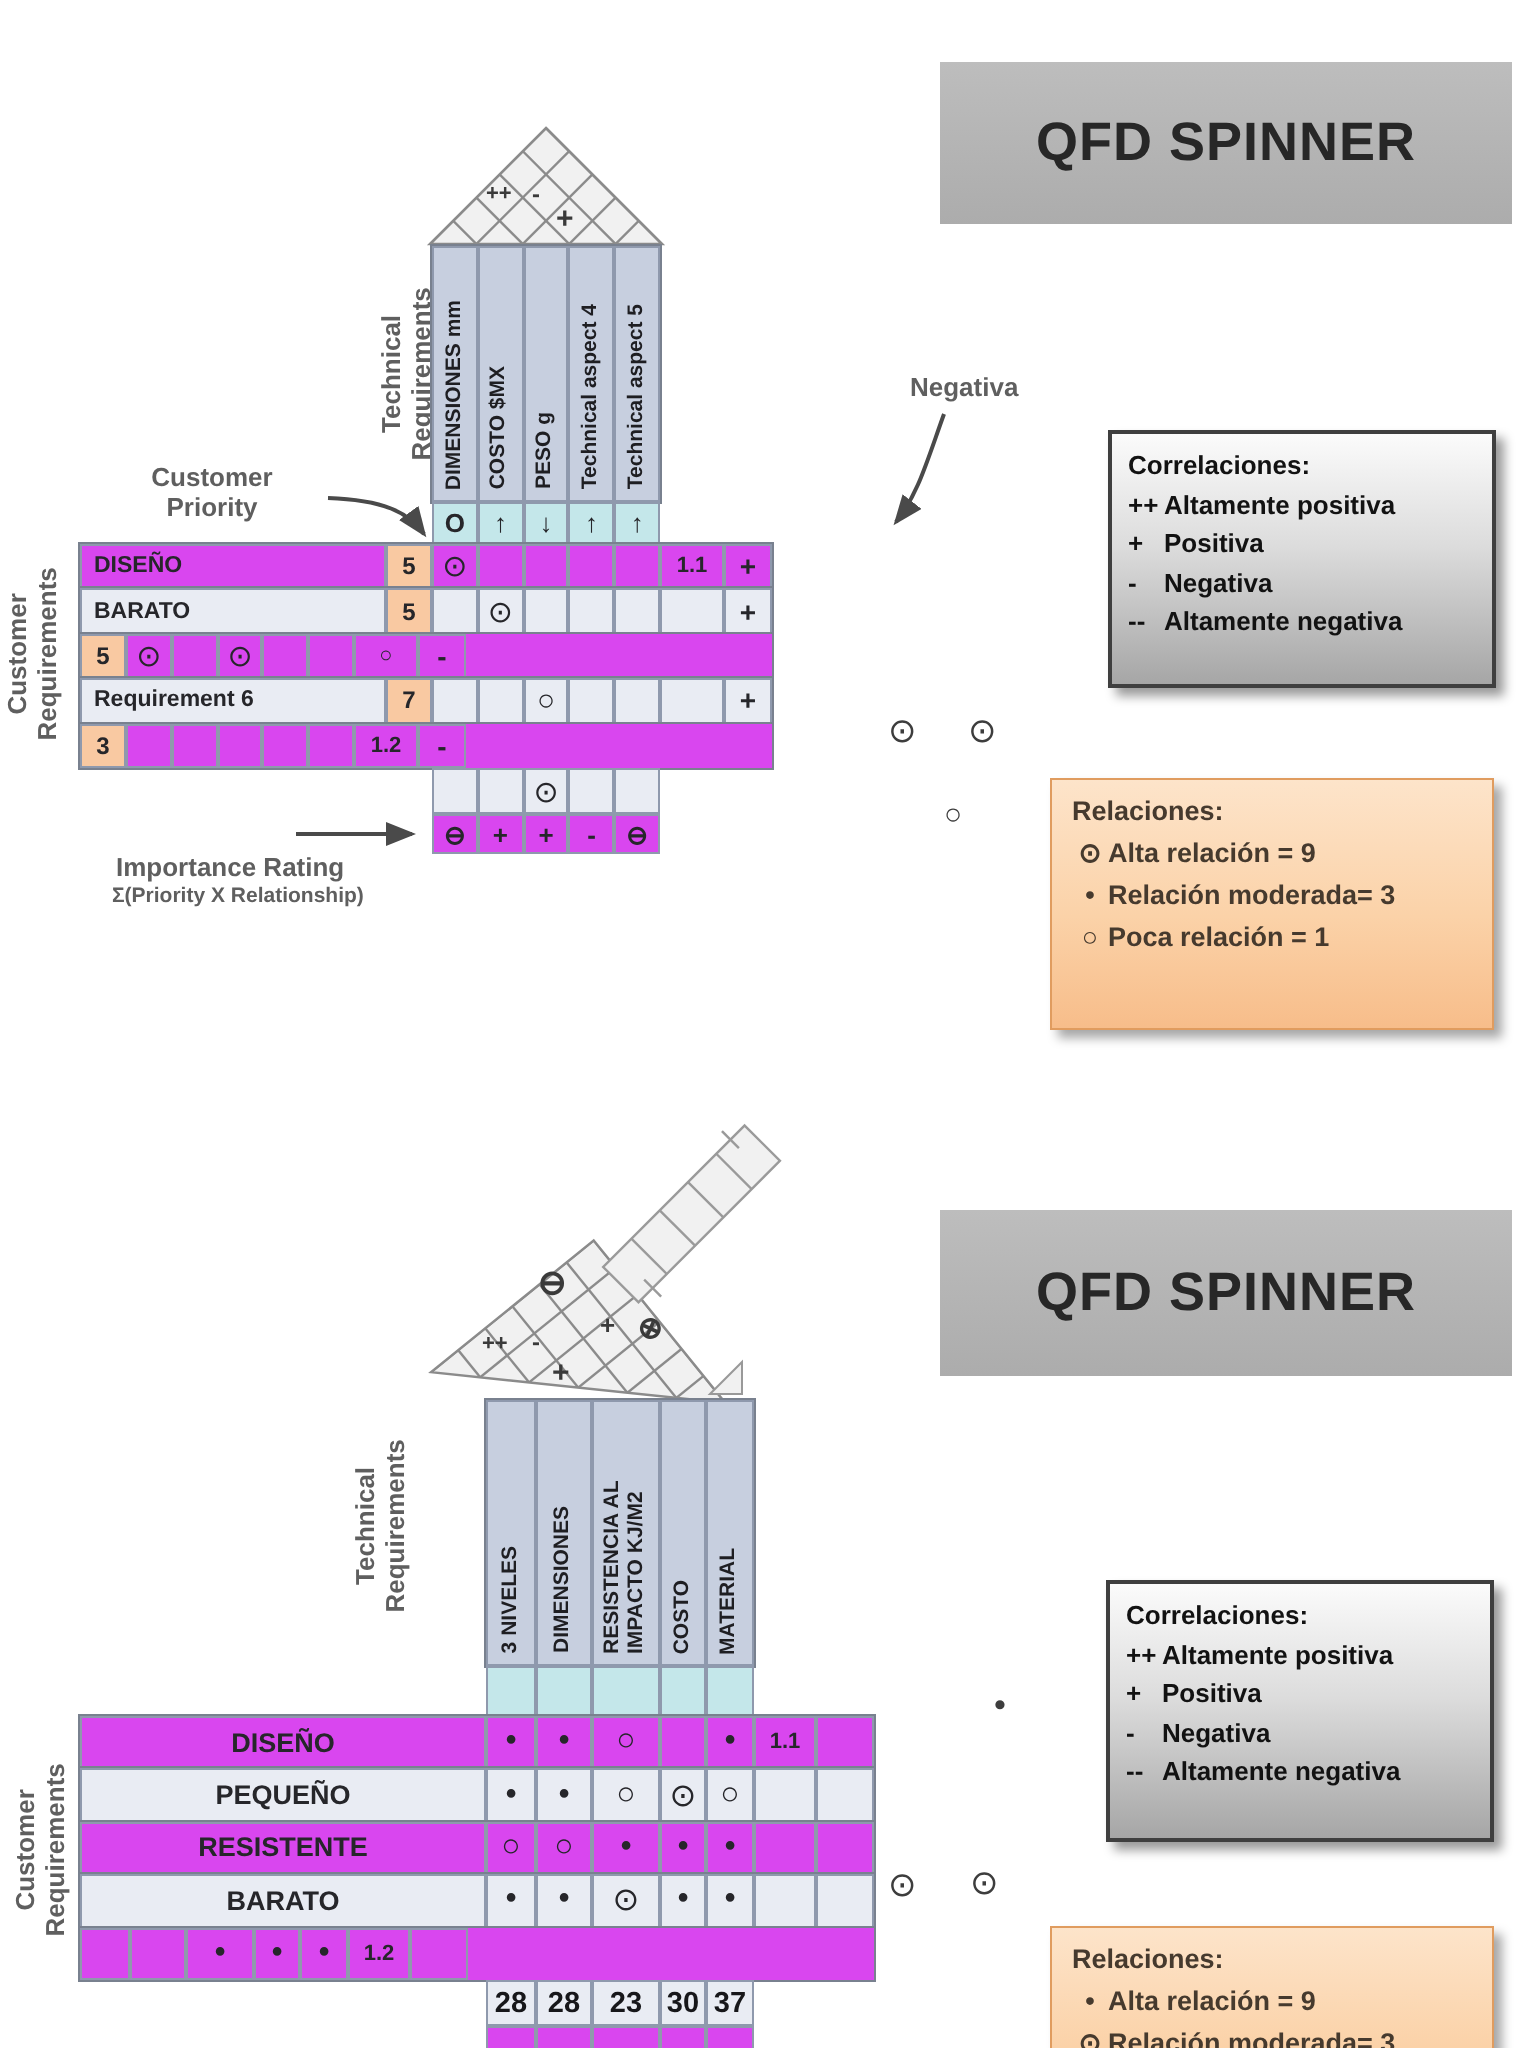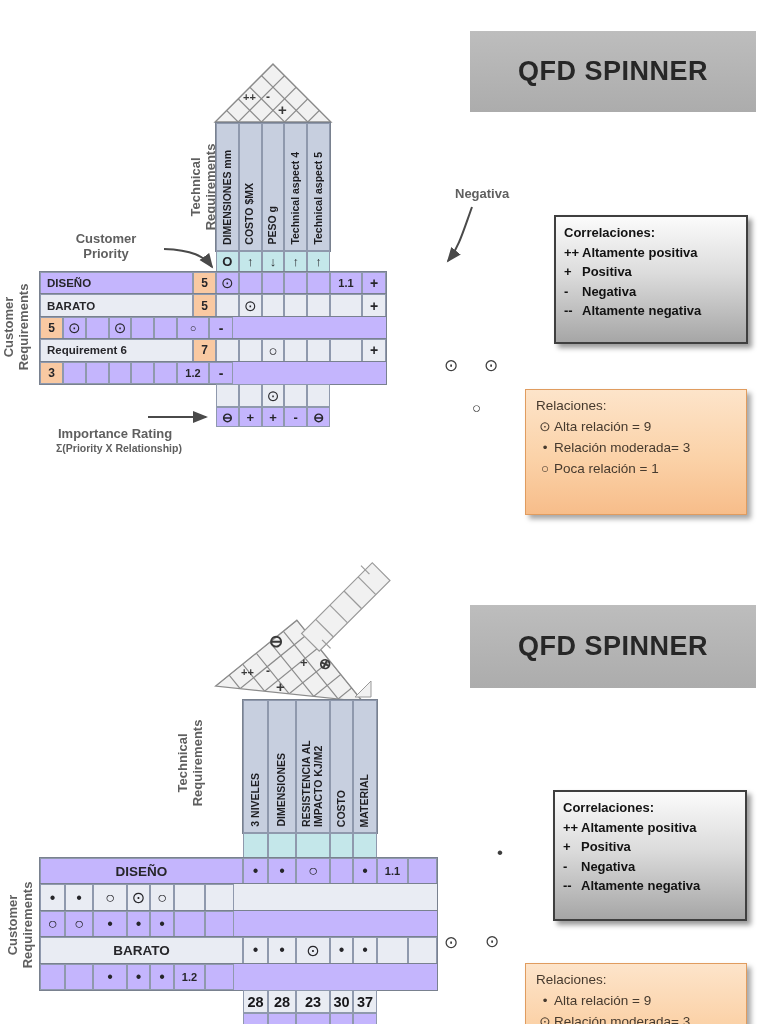--- a/index.html
+++ b/index.html
@@ -4,21 +4,21 @@
 <style>
   html,body{margin:0;padding:0;background:#fff;}
   #page{position:relative;width:768px;height:1024px;overflow:hidden;background:#fff;
         font-family:"Liberation Sans", sans-serif;}
   .abs{position:absolute;}
   .cell{box-sizing:border-box;border:1px solid #8f99ad;display:flex;align-items:center;
         justify-content:center;color:#26262a;}
   .rowflex{position:absolute;display:flex;}
   
   .t-row{left:40px;width:346px;height:22.4px;}
-  .t-dark{background:#c4b5fd;} .t-light{background:#e9ecf3;}
+  .t-dark{background:#d946ef;} .t-light{background:#e9ecf3;}
   .lab{width:153px;justify-content:flex-start;padding-left:6px;font-weight:bold;font-size:11.5px;}
   .pri{width:23px;background:#f9c9a2;font-weight:bold;font-size:12px;}
   .tc{width:22.8px;font-size:15px;}
   .tg{width:32px;font-weight:bold;font-size:11px;}
   .dr{width:24px;font-weight:bold;font-size:14px;}
   .hcell{background:#c7cfdf;align-items:flex-end;padding-bottom:5px;}
   .vtext{writing-mode:vertical-rl;transform:rotate(180deg);font-weight:bold;font-size:10.5px;
          line-height:1.12;color:#1e1e22;}
   .teal{background:#c4e7ea;font-weight:bold;font-size:13px;}
   .outl{outline:1.5px solid #79818f;}
@@ -33,21 +33,21 @@
   
   .note{color:#5f5f5f;font-weight:bold;font-size:13px;line-height:1.15;text-align:center;}
   .ml{white-space:pre-line;}
   .rot{transform:rotate(-90deg);}
   
   .graybox{box-sizing:border-box;background:linear-gradient(180deg,#fbfbfb 0%,#dcdcdc 45%,#a6a6a6 100%);
            border:2px solid #3f3f3f;box-shadow:4px 4px 5px rgba(0,0,0,.4);
            padding:6px 8px;color:#121212;font-weight:bold;font-size:13px;line-height:1.5;}
   .peachbox{box-sizing:border-box;background:linear-gradient(180deg,#fde4ca 0%,#fbd2a8 55%,#f7bd8a 100%);
             border:1.5px solid #e09c5f;box-shadow:4px 4px 5px rgba(0,0,0,.35);
-            padding:6px 10px;color:#463a2e;font-weight:normal;font-size:13.5px;line-height:1.55;}
+            padding:6px 10px;color:#463a2e;font-weight:bold;font-size:13.5px;line-height:1.55;}
   .legrow{display:flex;align-items:baseline;}
   .lsym{display:inline-block;width:18px;flex:none;}
   .qfd{box-sizing:border-box;background:linear-gradient(180deg,#bdbdbd,#acacac);
        display:flex;align-items:center;justify-content:center;
        font-weight:bold;font-size:27px;letter-spacing:.5px;color:#272727;}
   .roofsym{position:absolute;font-weight:bold;color:#3a3a3a;}
   .fsym{position:absolute;color:#3d3d3d;}
   svg{display:block;}
 </style>
 </head>
@@ -309,29 +309,31 @@
     <div class="cell blab">DISEÑO</div>
     <div class="cell bc0 bcell">•</div>
     <div class="cell bc1 bcell">•</div>
     <div class="cell bc2 bcell">○</div>
     <div class="cell bc3 bcell"></div>
     <div class="cell bc4 bcell">•</div>
     <div class="cell btg">1.1</div>
     <div class="cell bend"></div>
   </div>
   <div class="rowflex b-row t-light outl" style="top:884.4px">
+    <div class="cell blab">PEQUEÑO</div>
     <div class="cell bc0 bcell">•</div>
     <div class="cell bc1 bcell">•</div>
     <div class="cell bc2 bcell">○</div>
     <div class="cell bc3 bcell">⊙</div>
     <div class="cell bc4 bcell">○</div>
     <div class="cell btg"></div>
     <div class="cell bend"></div>
   </div>
   <div class="rowflex b-row t-dark outl" style="top:910.8px">
+    <div class="cell blab">RESISTENTE</div>
     <div class="cell bc0 bcell">○</div>
     <div class="cell bc1 bcell">○</div>
     <div class="cell bc2 bcell">•</div>
     <div class="cell bc3 bcell">•</div>
     <div class="cell bc4 bcell">•</div>
     <div class="cell btg"></div>
     <div class="cell bend"></div>
   </div>
   <div class="rowflex b-row t-light outl" style="top:937.2px">
     <div class="cell blab">BARATO</div>

